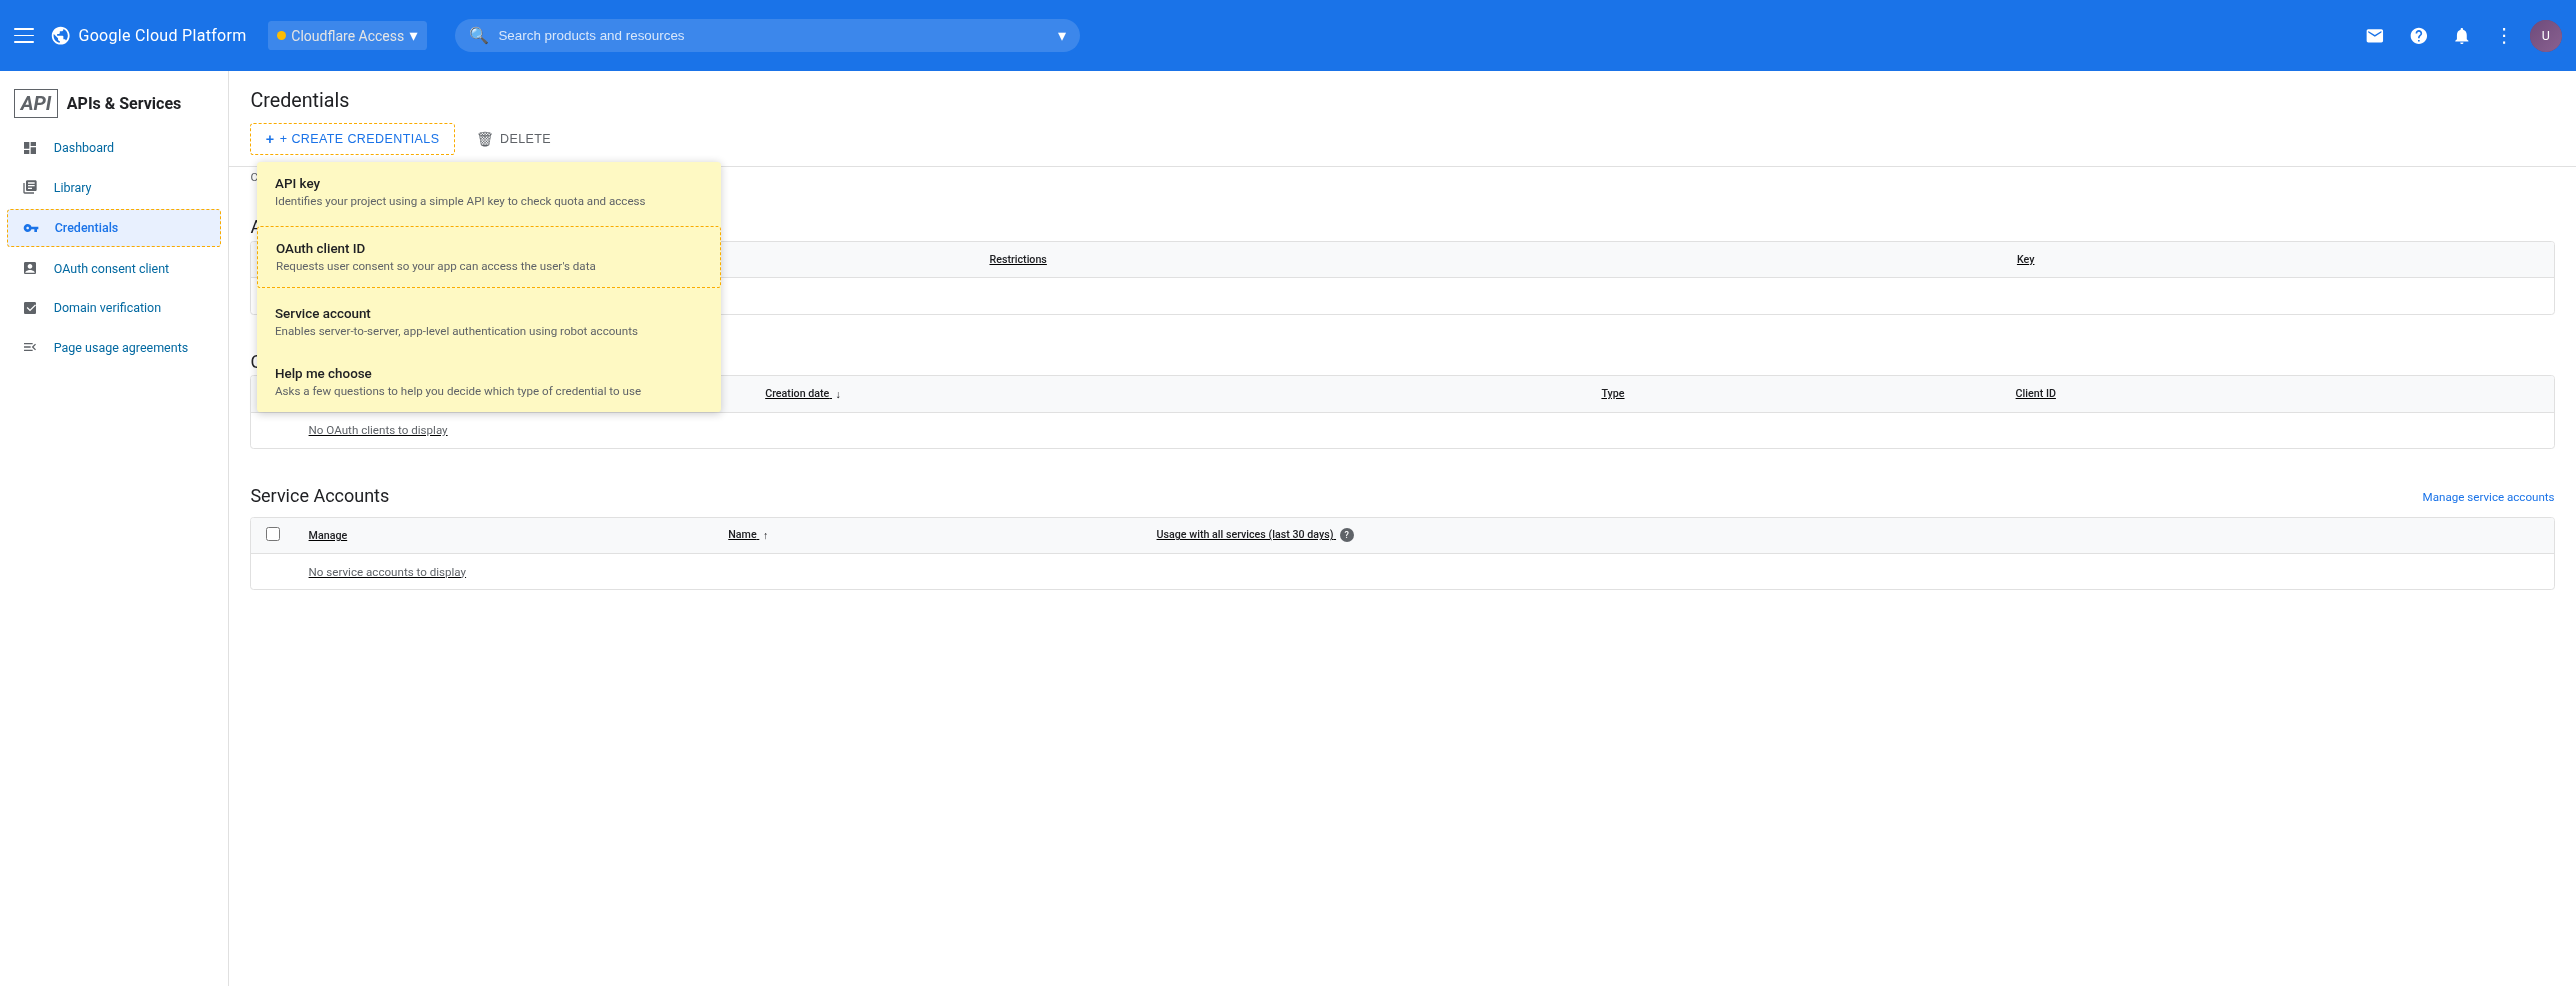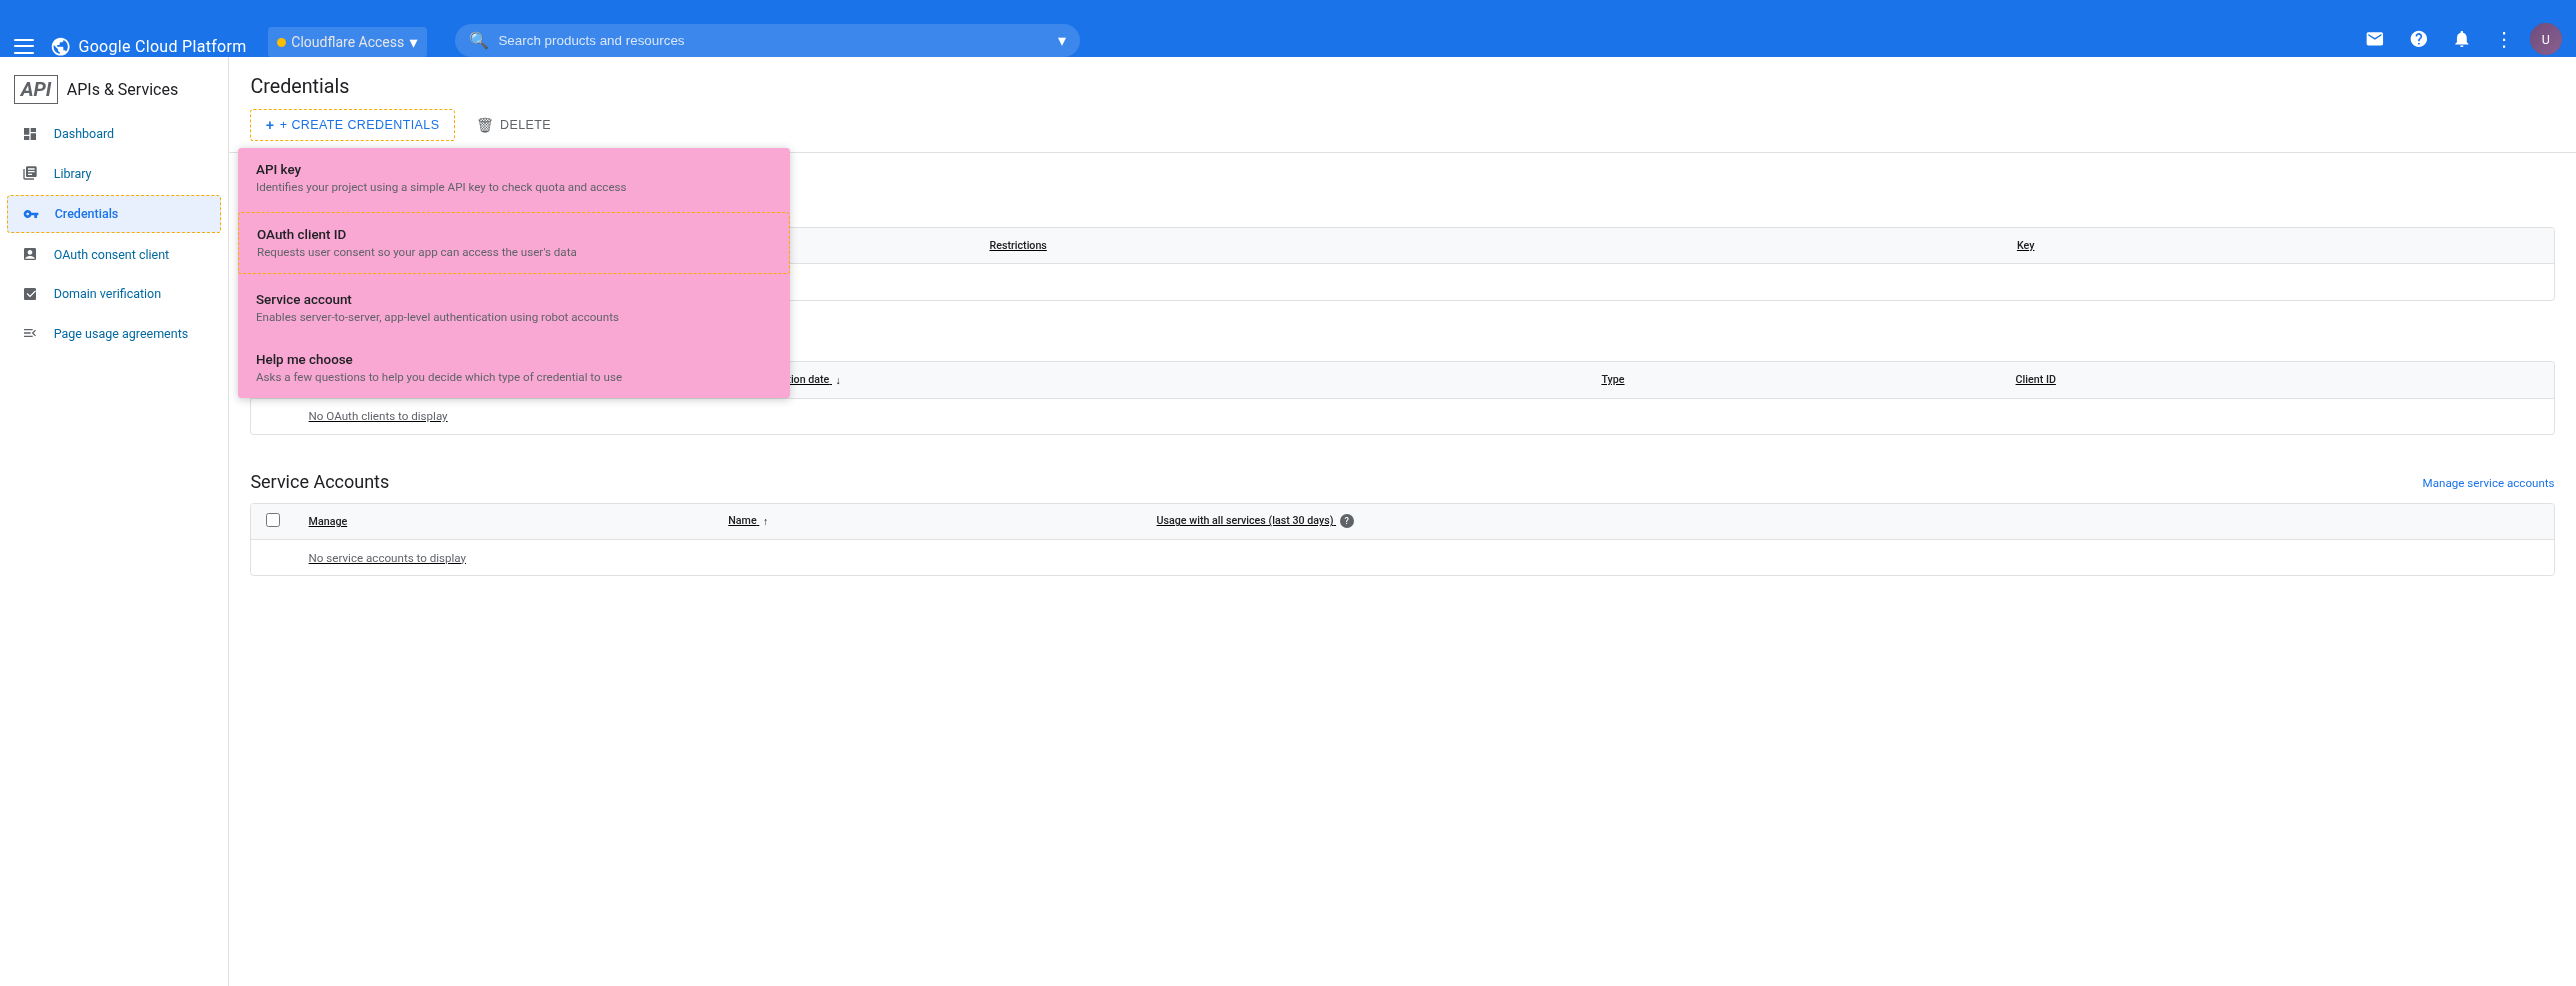--- a/index.html
+++ b/index.html
@@ -1,23 +1,23 @@
 <!DOCTYPE html>
 <html style="font-size:14.3px"><head>
   <meta charset="utf-8">
   <style>
     * { box-sizing: border-box; margin: 0; padding: 0; }
     body { font-family: 'Google Sans', Roboto, Arial, sans-serif; font-size: 12.5px; background: #f1f3f4; overflow: hidden; }
 
     
     .top-nav {
       display: flex;
-      align-items: flex-end;
+      align-items: center;
       background: #1a73e8;
-      height: 57px;
+      height: 71px;
       padding: 0 14.3px;
       gap: 14.3px;
       color: white;
       position: relative;
       z-index: 100;
     }
     .nav-hamburger {
       width: 21.4px; height: 21.4px; cursor: pointer;
       display: flex; flex-direction: column; justify-content: center; gap: 4.5px;
     }
@@ -56,21 +56,21 @@
     
     .main-layout { display: flex; height: calc(100vh - 57px); }
 
     
     .sidebar {
       width: 229px; background: white; border-right: 0.9px solid #e0e0e0;
       display: flex; flex-direction: column; overflow-y: auto; flex-shrink: 0;
     }
     .sidebar-header { display: flex; align-items: center; gap: 9px; padding: 18px 14.3px 10.7px; }
     .sidebar-header-api { font-size: 19.7px; font-weight: 700; color: #5f6368; font-style: italic; border: 1.8px solid #5f6368; padding: 1.8px 5.4px; }
-    .sidebar-header-title { font-size: 16px; color: #202124; font-weight: 400; }
+    .sidebar-header-title { font-size: 16px; color: #202124; font-weight: 700; }
     .sidebar-nav-item {
       display: flex; align-items: center; gap: 14.3px;
       padding: 10.7px 14.3px 10.7px 21.4px; cursor: pointer;
       color: #0369a1; font-size: 12.5px; position: relative;
     }
     .sidebar-nav-item.active { background: #e8f0fe; color: #1a73e8; }
     .sidebar-nav-item.active .sidebar-nav-label { color: #1a73e8; font-weight: 500; }
     .sidebar-nav-icon { width: 18px; height: 18px; display: flex; align-items: center; justify-content: center; color: #5f6368; flex-shrink: 0; }
     .sidebar-nav-item.active .sidebar-nav-icon { color: #1a73e8; }
     .sidebar-nav-label { font-size: 12.5px; }
@@ -97,24 +97,24 @@
     .btn-delete {
       display: flex; align-items: center; gap: 5.4px;
       background: transparent; border: none;
       padding: 7.1px 14.3px; color: #5f6368; font-size: 12.5px; font-weight: 500;
       cursor: pointer; letter-spacing: 0.4px;
     }
     .btn-delete .trash-icon { font-size: 14.3px; }
 
     
     .dropdown-menu {
-      position: absolute; top: 50px; left: 9px;
-      background: #f9a8d4; border-radius: 3.6px;
+      position: absolute; top: 50px; left: 28px;
+      background: #fef9c3; border-radius: 3.6px;
       box-shadow: 0 1.8px 9px rgba(0,0,0,0.2);
-      width: 552px; z-index: 200;
+      width: 464px; z-index: 200;
     }
     .dropdown-item {
       padding: 14.3px 18px; cursor: pointer; border-radius: 3.6px;
     }
     .dropdown-item.highlighted {
       border: 1.8px dashed #f9ab00; border-radius: 3.6px; margin: 3.6px 0;
     }
     .dropdown-item-title { font-size: 13.4px; color: #202124; font-weight: 500; margin-bottom: 2.7px; }
     .dropdown-item-desc { font-size: 11.6px; color: #5f6368; }
 

